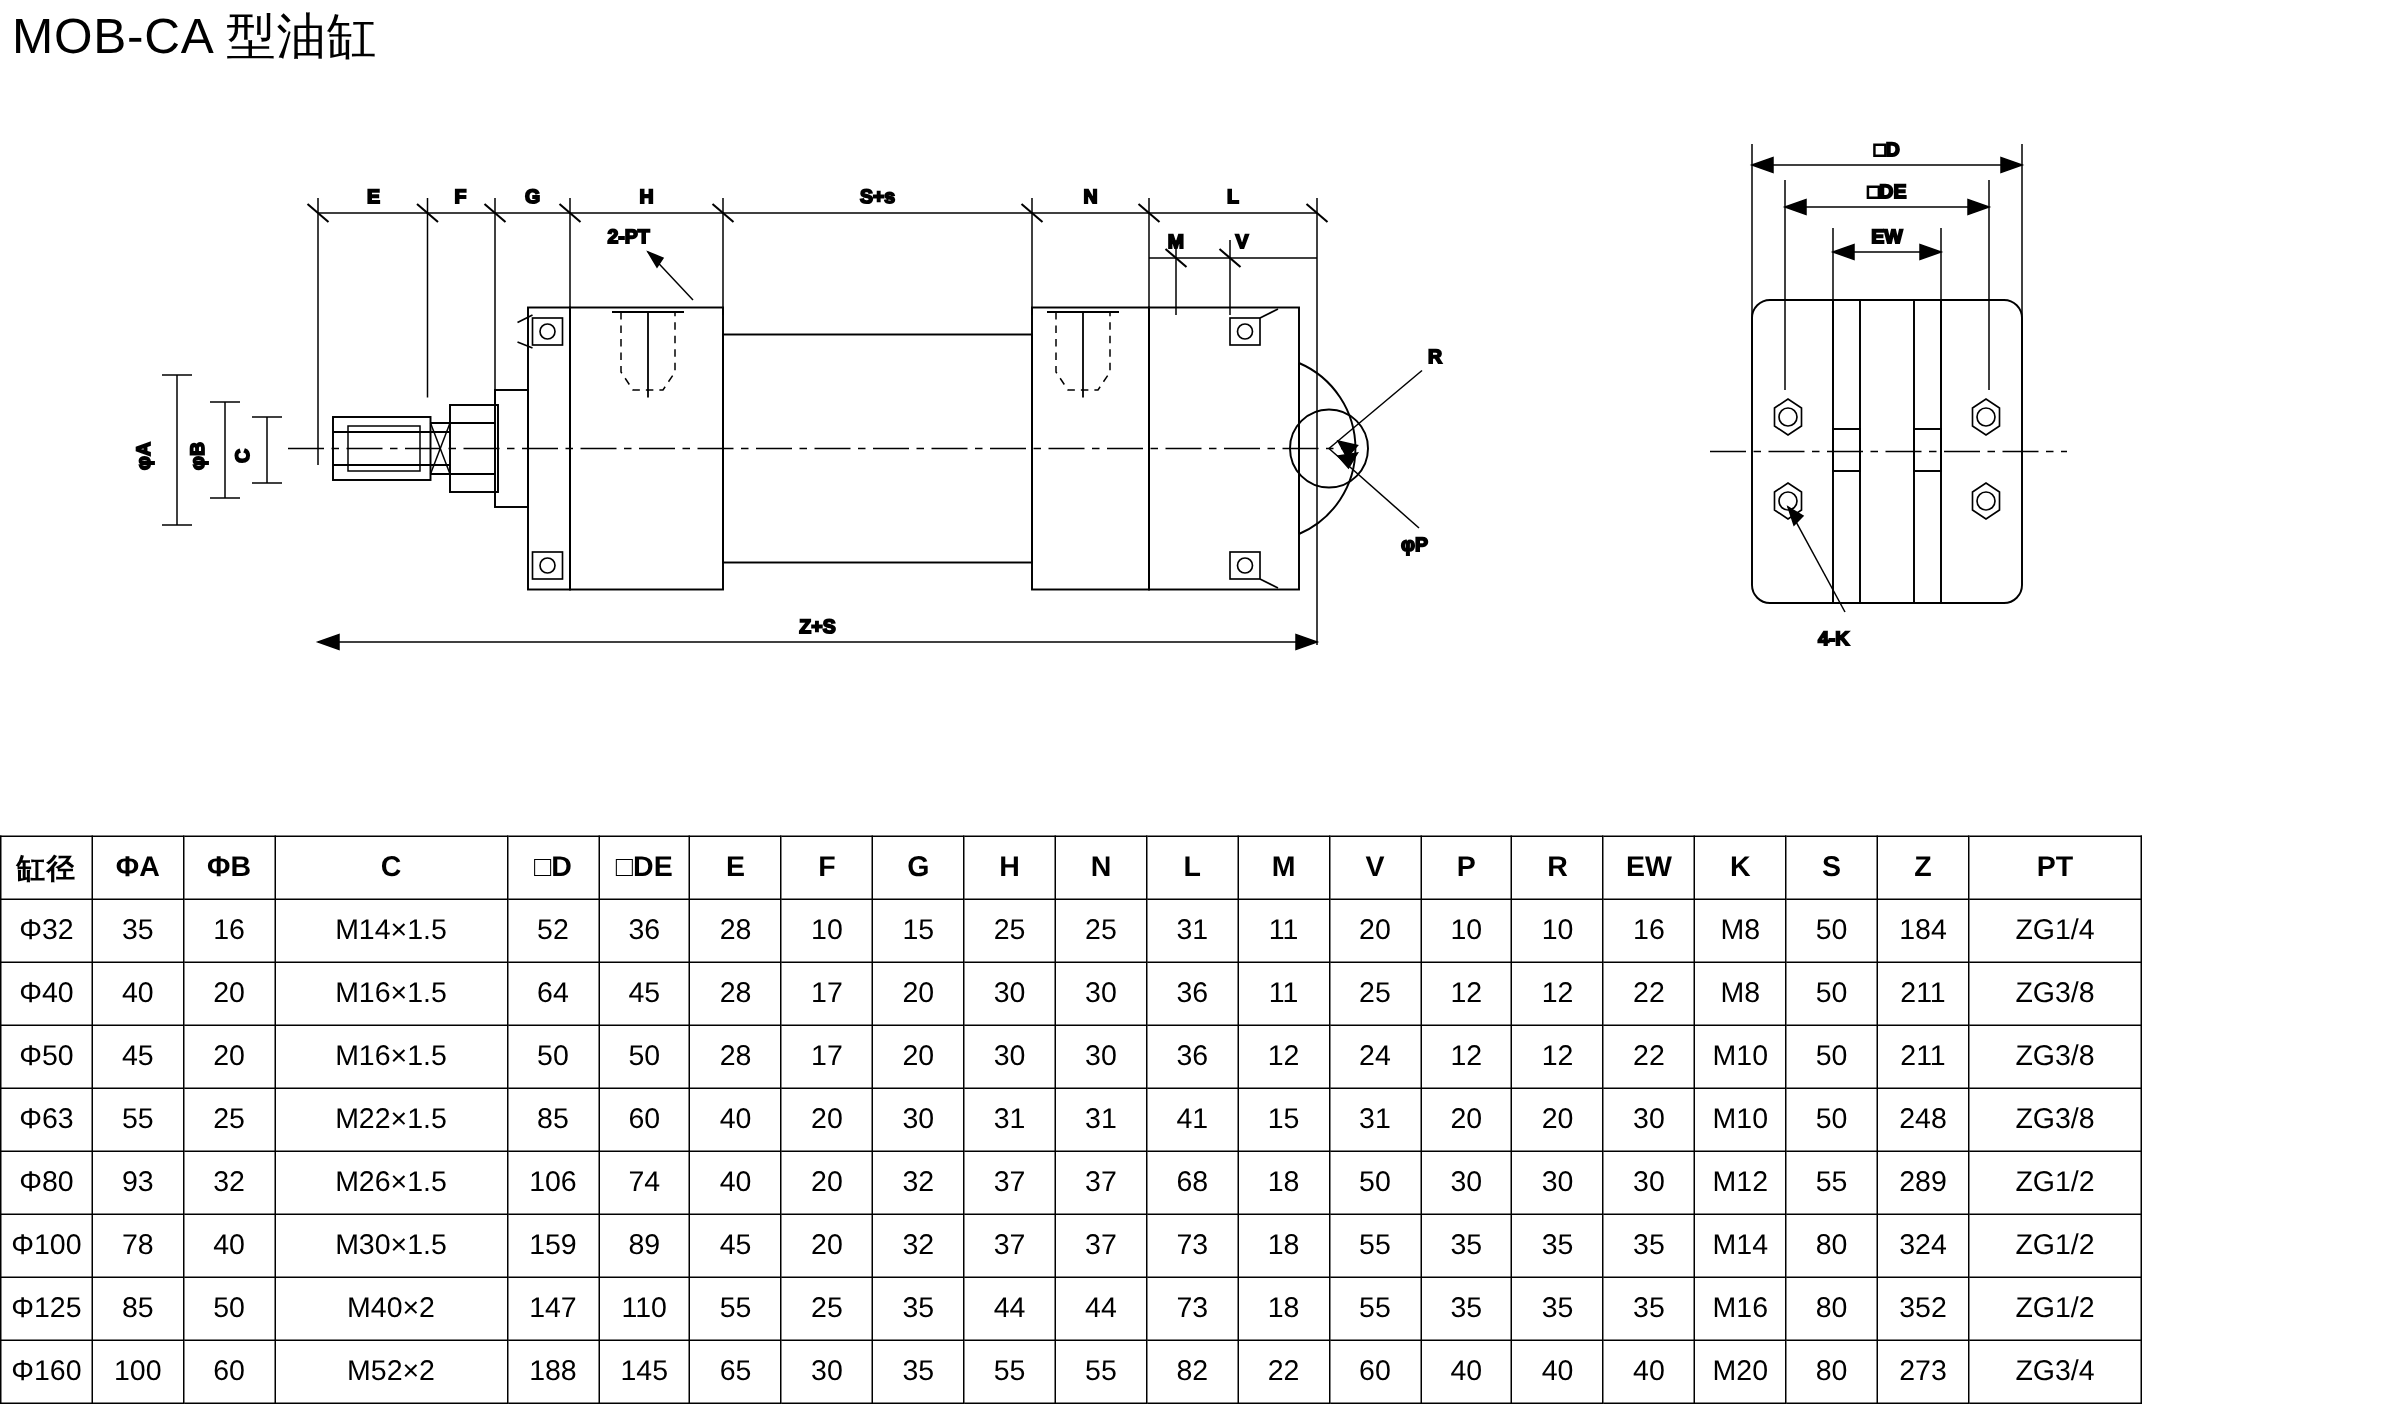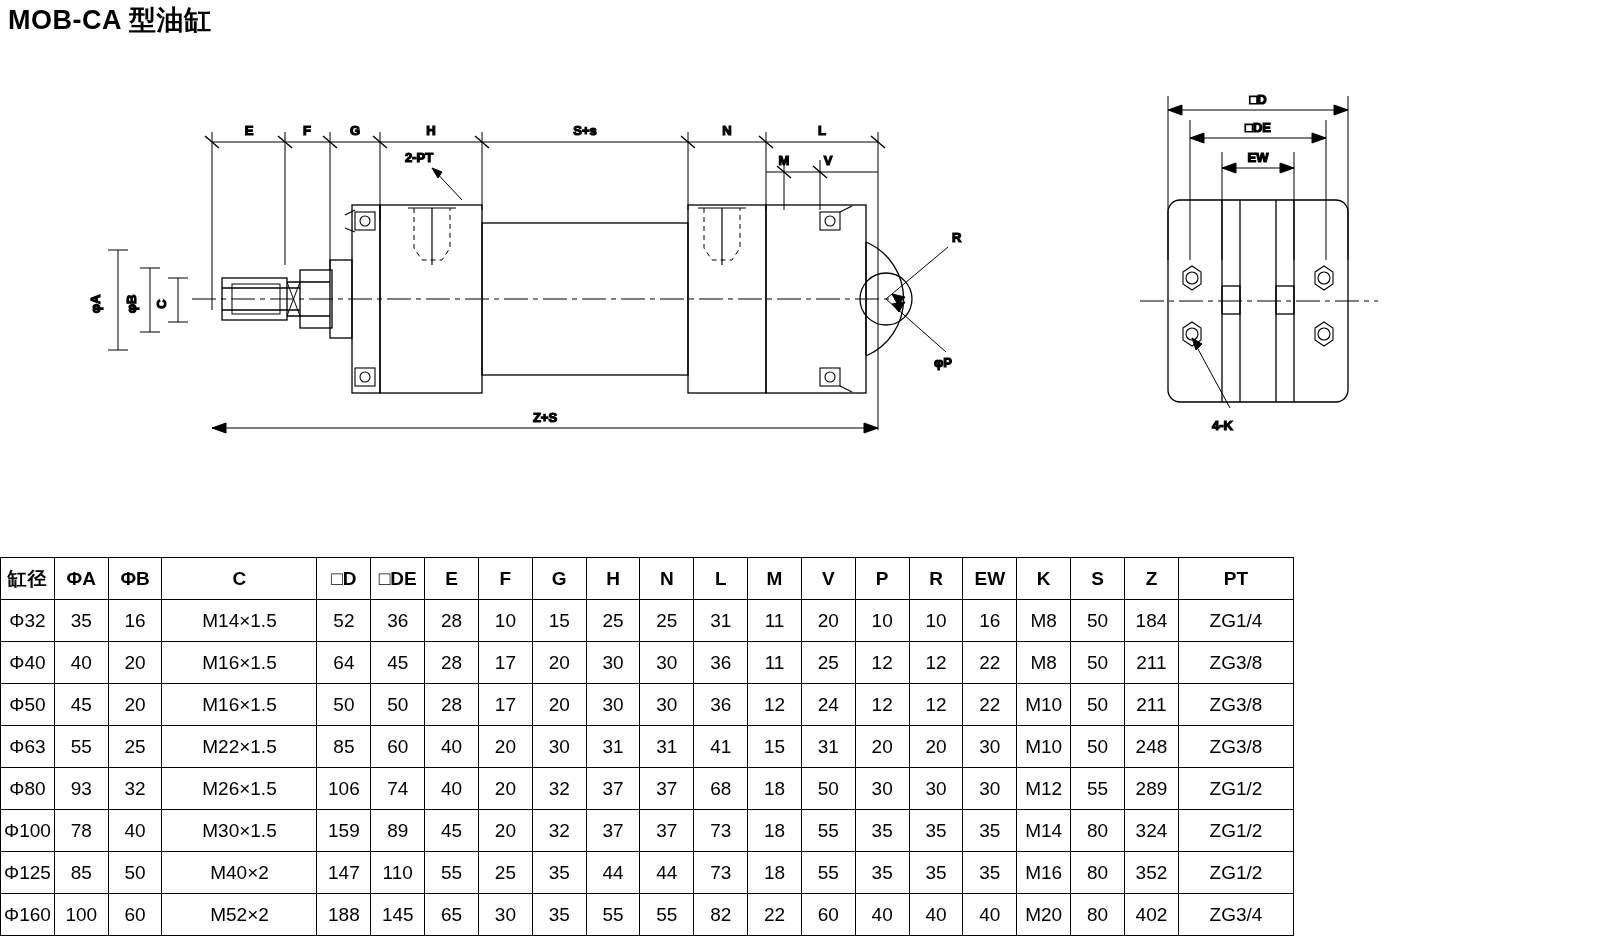--- a/index.html
+++ b/index.html
@@ -12,43 +12,43 @@
     height: 950px;
     font-family: "Liberation Sans", sans-serif;
     color: #000;
     position: relative;
     overflow: hidden;
   }
   .title {
     position: absolute;
     left: 8px;
     top: 2px;
-    font-size: 27px;
-    font-weight: bold;
+    font-size: 33px;
+    font-weight: normal;
     letter-spacing: 0.5px;
   }
   .drawing {
     position: absolute;
     left: 0;
     top: 60px;
     width: 1598px;
     height: 480px;
   }
   svg text {
     font-family: "Liberation Sans", sans-serif;
     font-size: 13px;
     font-weight: bold;
     fill: #000;
   }
   .spec-table {
     position: absolute;
     left: 0;
     top: 557px;
     border-collapse: collapse;
-    width: 1294px;
+    width: 1428px;
     table-layout: fixed;
   }
   .spec-table th, .spec-table td {
     border: 1px solid #000;
     text-align: center;
     font-size: 19px;
     height: 41px;
     padding: 0 2px;
     font-weight: normal;
     white-space: nowrap;
@@ -476,17 +476,17 @@
       <td>55</td>
       <td>55</td>
       <td>82</td>
       <td>22</td>
       <td>60</td>
       <td>40</td>
       <td>40</td>
       <td>40</td>
       <td>M20</td>
       <td>80</td>
-      <td>402</td>
+      <td>273</td>
       <td>ZG3/4</td>
     </tr>
   </tbody>
 </table>
 
 </body></html>

